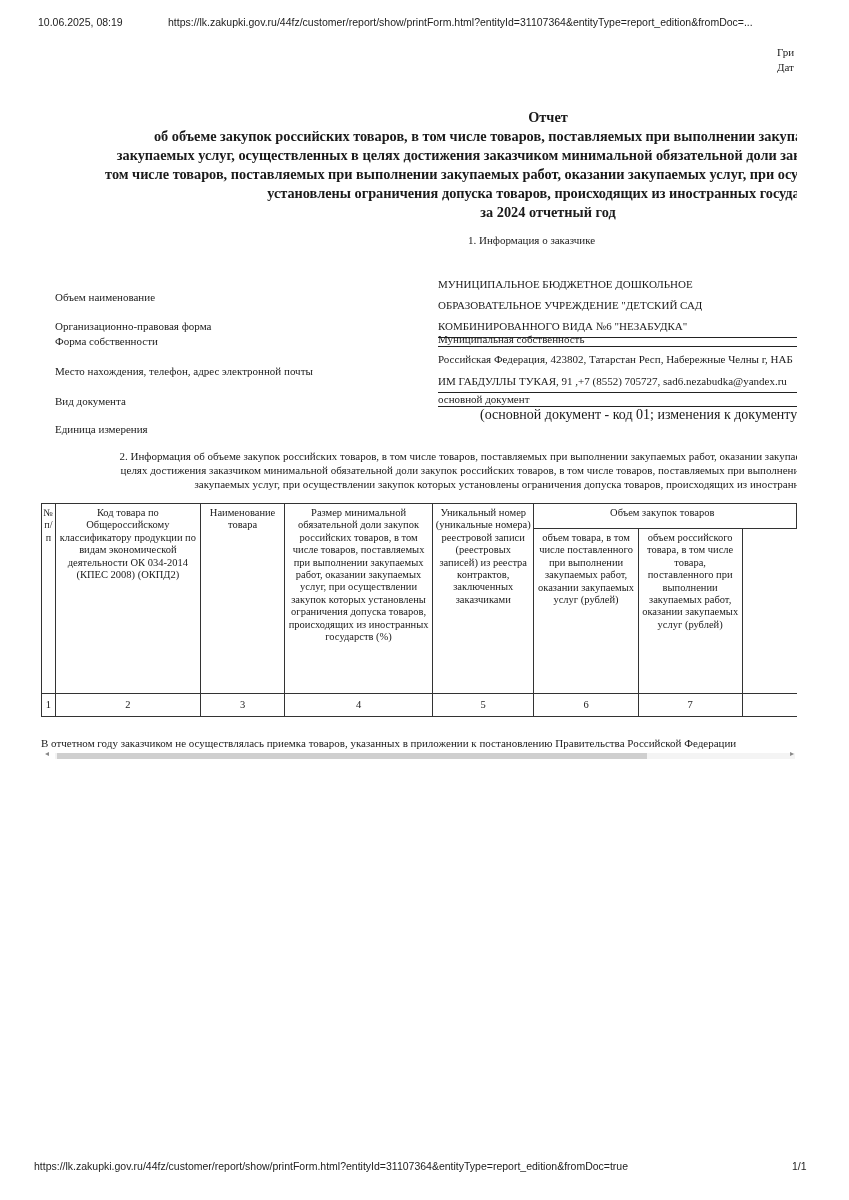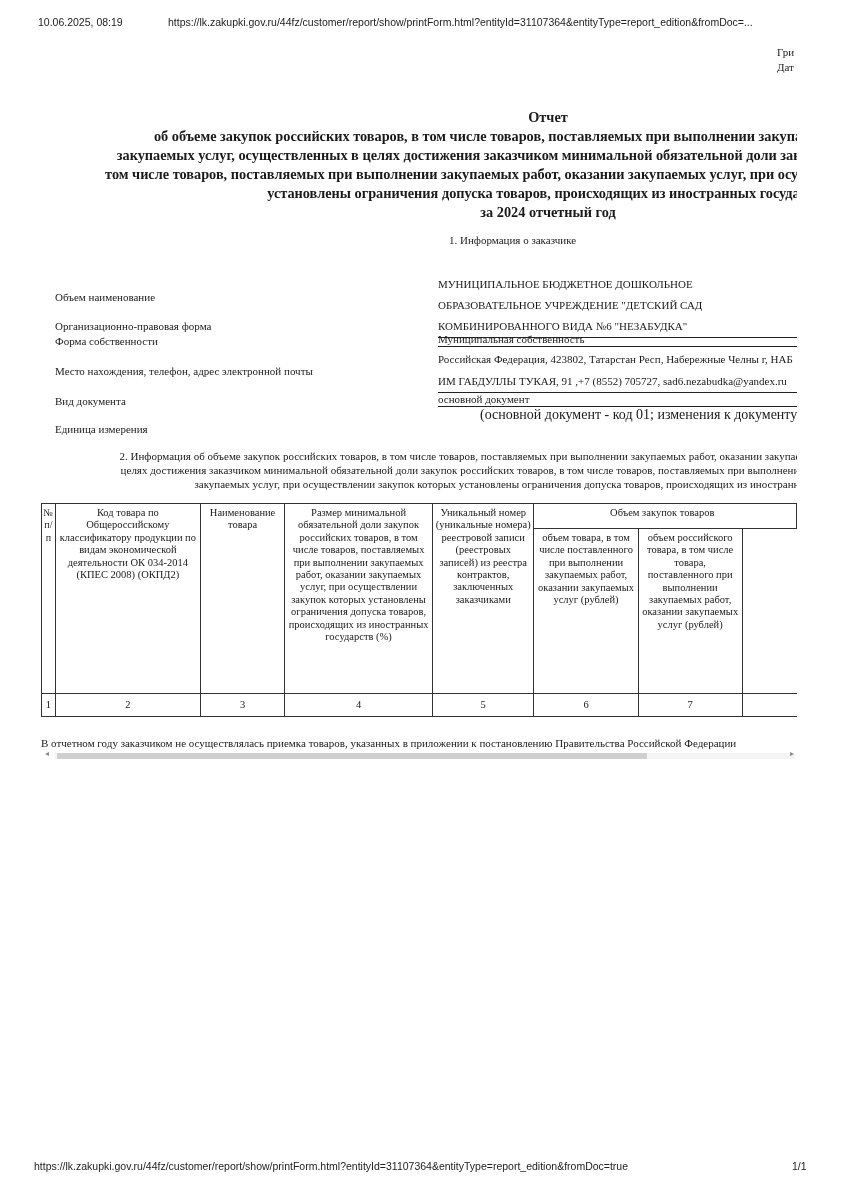--- a/index.html
+++ b/index.html
@@ -7,21 +7,21 @@
       width: 849px; height: 1200px; background: #ffffff; position: relative; overflow: hidden;
       color: #1a1a1a; font-family: "Liberation Serif", serif;
     }
     .abs { position: absolute; white-space: nowrap; }
     .print-header { font-family: "Liberation Sans", sans-serif; font-size: 10.5px; color: #222; top: 16px; }
     .print-footer { font-family: "Liberation Sans", sans-serif; font-size: 10.5px; color: #222; top: 1160px; }
     .corner { font-size: 11px; right: 0; left: 777px; line-height: 15px; top: 45px; overflow: hidden; width: 72px; }
     .title-block { left: 0; width: 1096px; top: 108px; text-align: center; font-weight: bold; font-size: 14.3px; line-height: 19px; }
     .title-block div { white-space: nowrap; }
     .clip-right { position: absolute; left: 0; top: 0; width: 797px; height: 1040px; overflow: hidden; }
-    .section1-title { font-size: 11px; left: 449px; top: 234px; }
+    .section1-title { font-size: 11px; left: 468px; top: 234px; }
     .label { font-size: 11px; left: 55px; }
     .val { font-size: 11px; left: 438px; width: 359px; border-bottom: 1px solid #222; line-height: 13px; }
     .val.multi { white-space: normal; }
     .hint { font-size: 14px; left: 480px; top: 407px; }
     .section2 { font-size: 11px; left: 0; width: 1060px; top: 449px; text-align: center; line-height: 14px; }
     table.report { position: absolute; left: 41px; top: 503px; border-collapse: collapse; font-size: 10.5px; }
     table.report td { border: 1px solid #333; text-align: center; vertical-align: top; padding: 3px 2px; line-height: 12.4px; }
     .numrow td { vertical-align: middle !important; height: 16px; }
     .note { font-size: 11px; left: 41px; top: 737px; }
     .scrollbar { left: 45px; top: 752px; width: 755px; height: 8px; }

